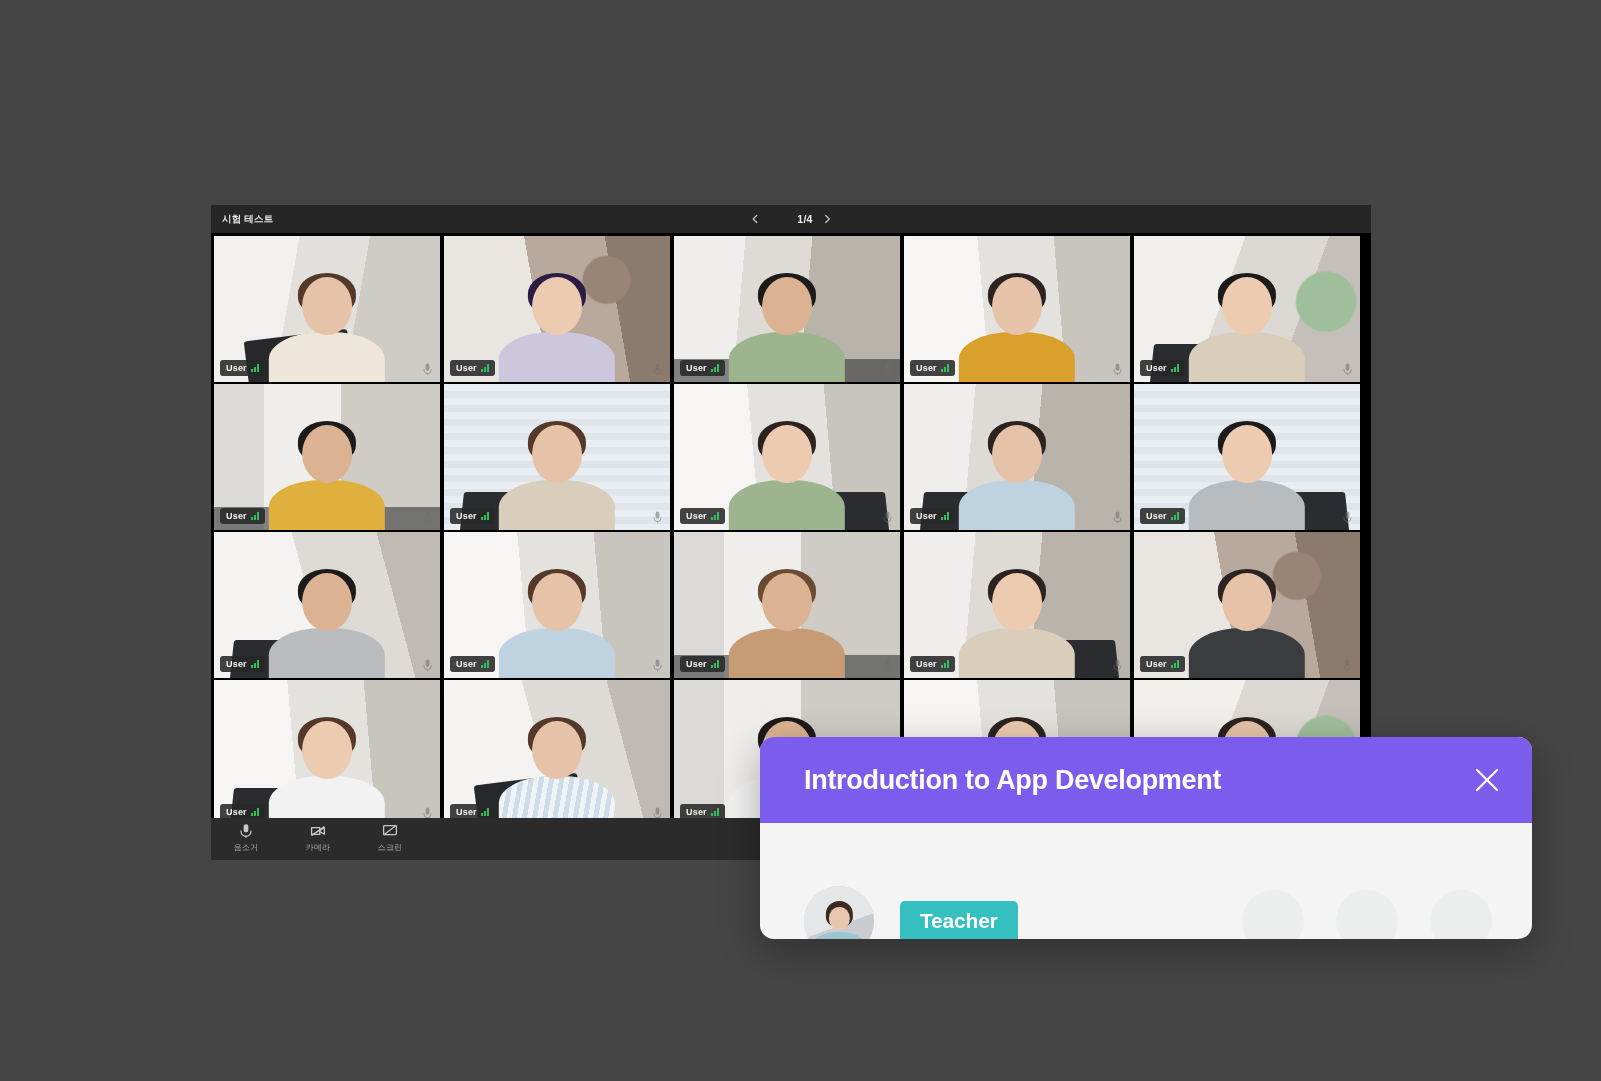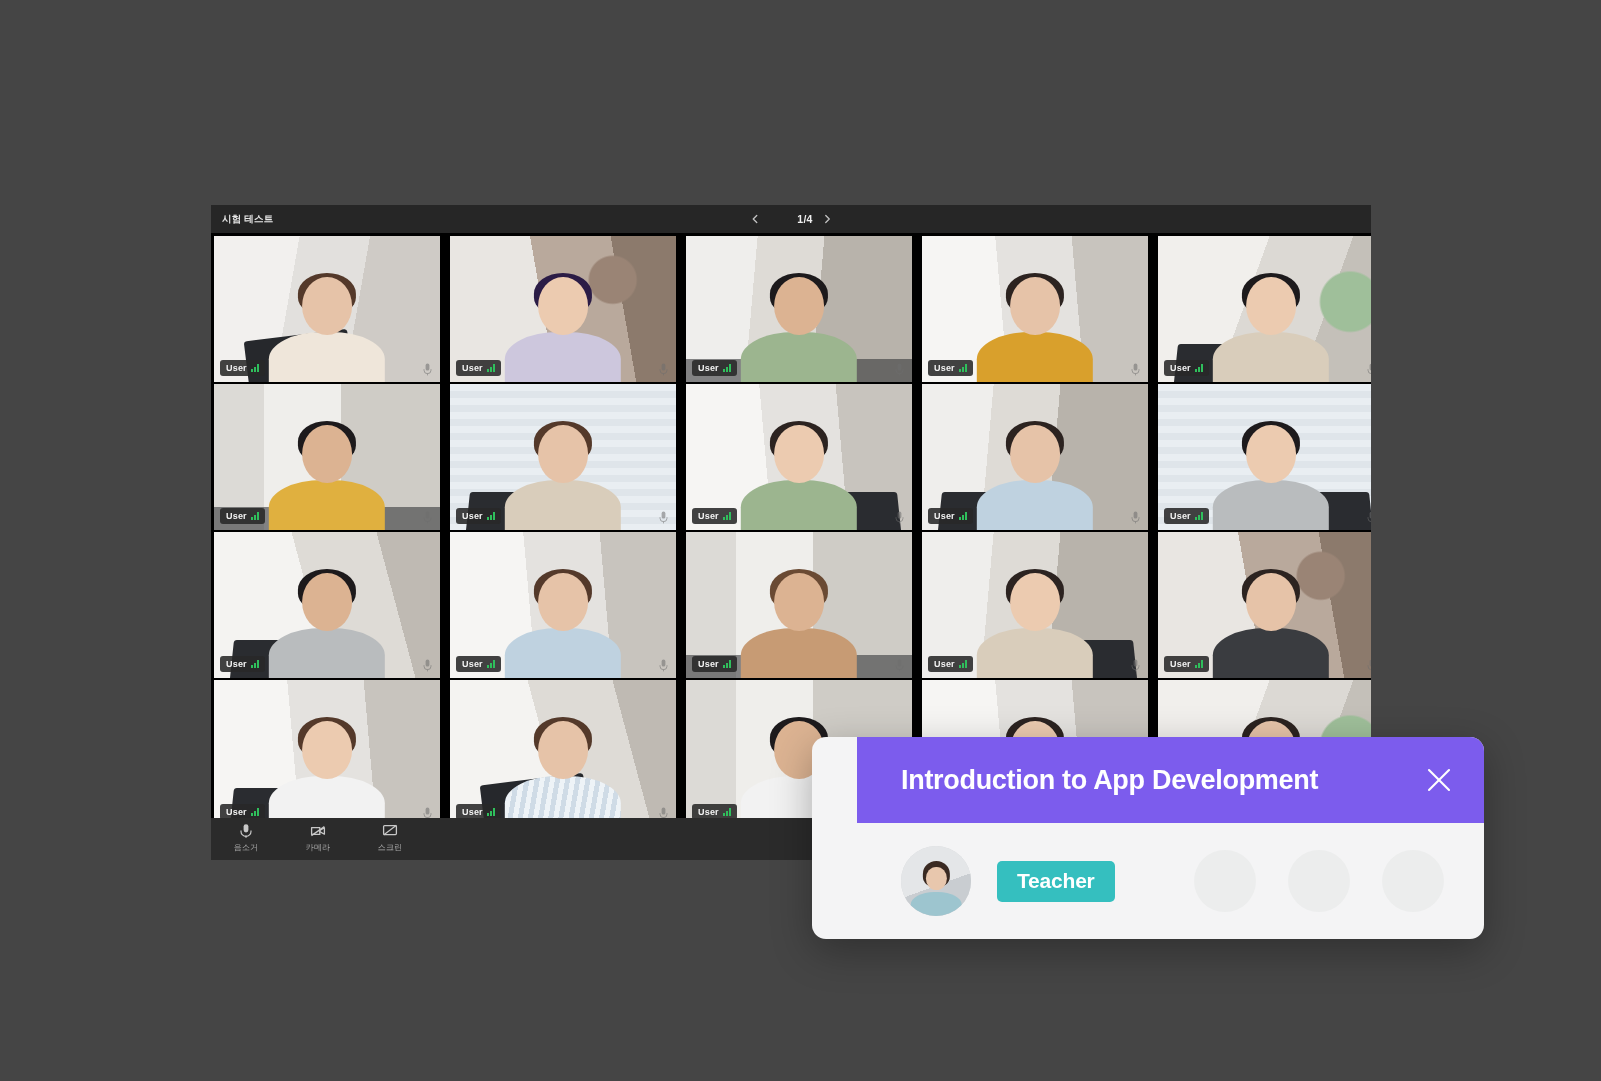--- a/index.html
+++ b/index.html
@@ -75,21 +75,21 @@
 
   
   #video-grid {
     position: absolute;
     left: 3px;
     top: 31px;
     width: 1154px;
     display: grid;
     grid-template-columns: repeat(5, 226px);
     grid-auto-rows: 146px;
-    gap: 2px 10px;
+    gap: 2px 4px;
   }
 
   .tile {
     position: relative;
     overflow: hidden;
     background: #6a6a6a;
   }
 
   .tile-photo {
     position: absolute;
@@ -297,29 +297,28 @@
   .ctrl .lbl {
     color: #a9a9a9;
     font-size: 8px;
     letter-spacing: .1px;
     white-space: nowrap;
   }
 
   
   #modal {
     position: absolute;
-    left: 812px;
+    left: 760px;
     top: 737px;
-    width: 672px;
+    width: 772px;
     height: 202px;
     border-radius: 14px;
     overflow: hidden;
     background: #f4f4f5;
     box-shadow: 0 12px 40px rgba(0,0,0,.30);
-    padding-left: 45px;
   }
   #modal-header {
     height: 86px;
     background: #7c5ced;
     display: flex;
     align-items: center;
     padding: 0 30px 0 44px;
   }
   #modal-title {
     color: #ffffff;
@@ -337,20 +336,21 @@
     flex: none;
   }
   #modal-close svg { display: block; width: 100%; height: 100%; }
 
   #modal-body {
     height: 116px;
     display: flex;
     align-items: center;
     padding: 0 40px 0 44px;
     gap: 0;
+    margin-top: 40px;
   }
   #teacher-avatar {
     width: 70px;
     height: 70px;
     border-radius: 50%;
     overflow: hidden;
     position: relative;
     background: #d4d6d8;
     flex: none;
   }

